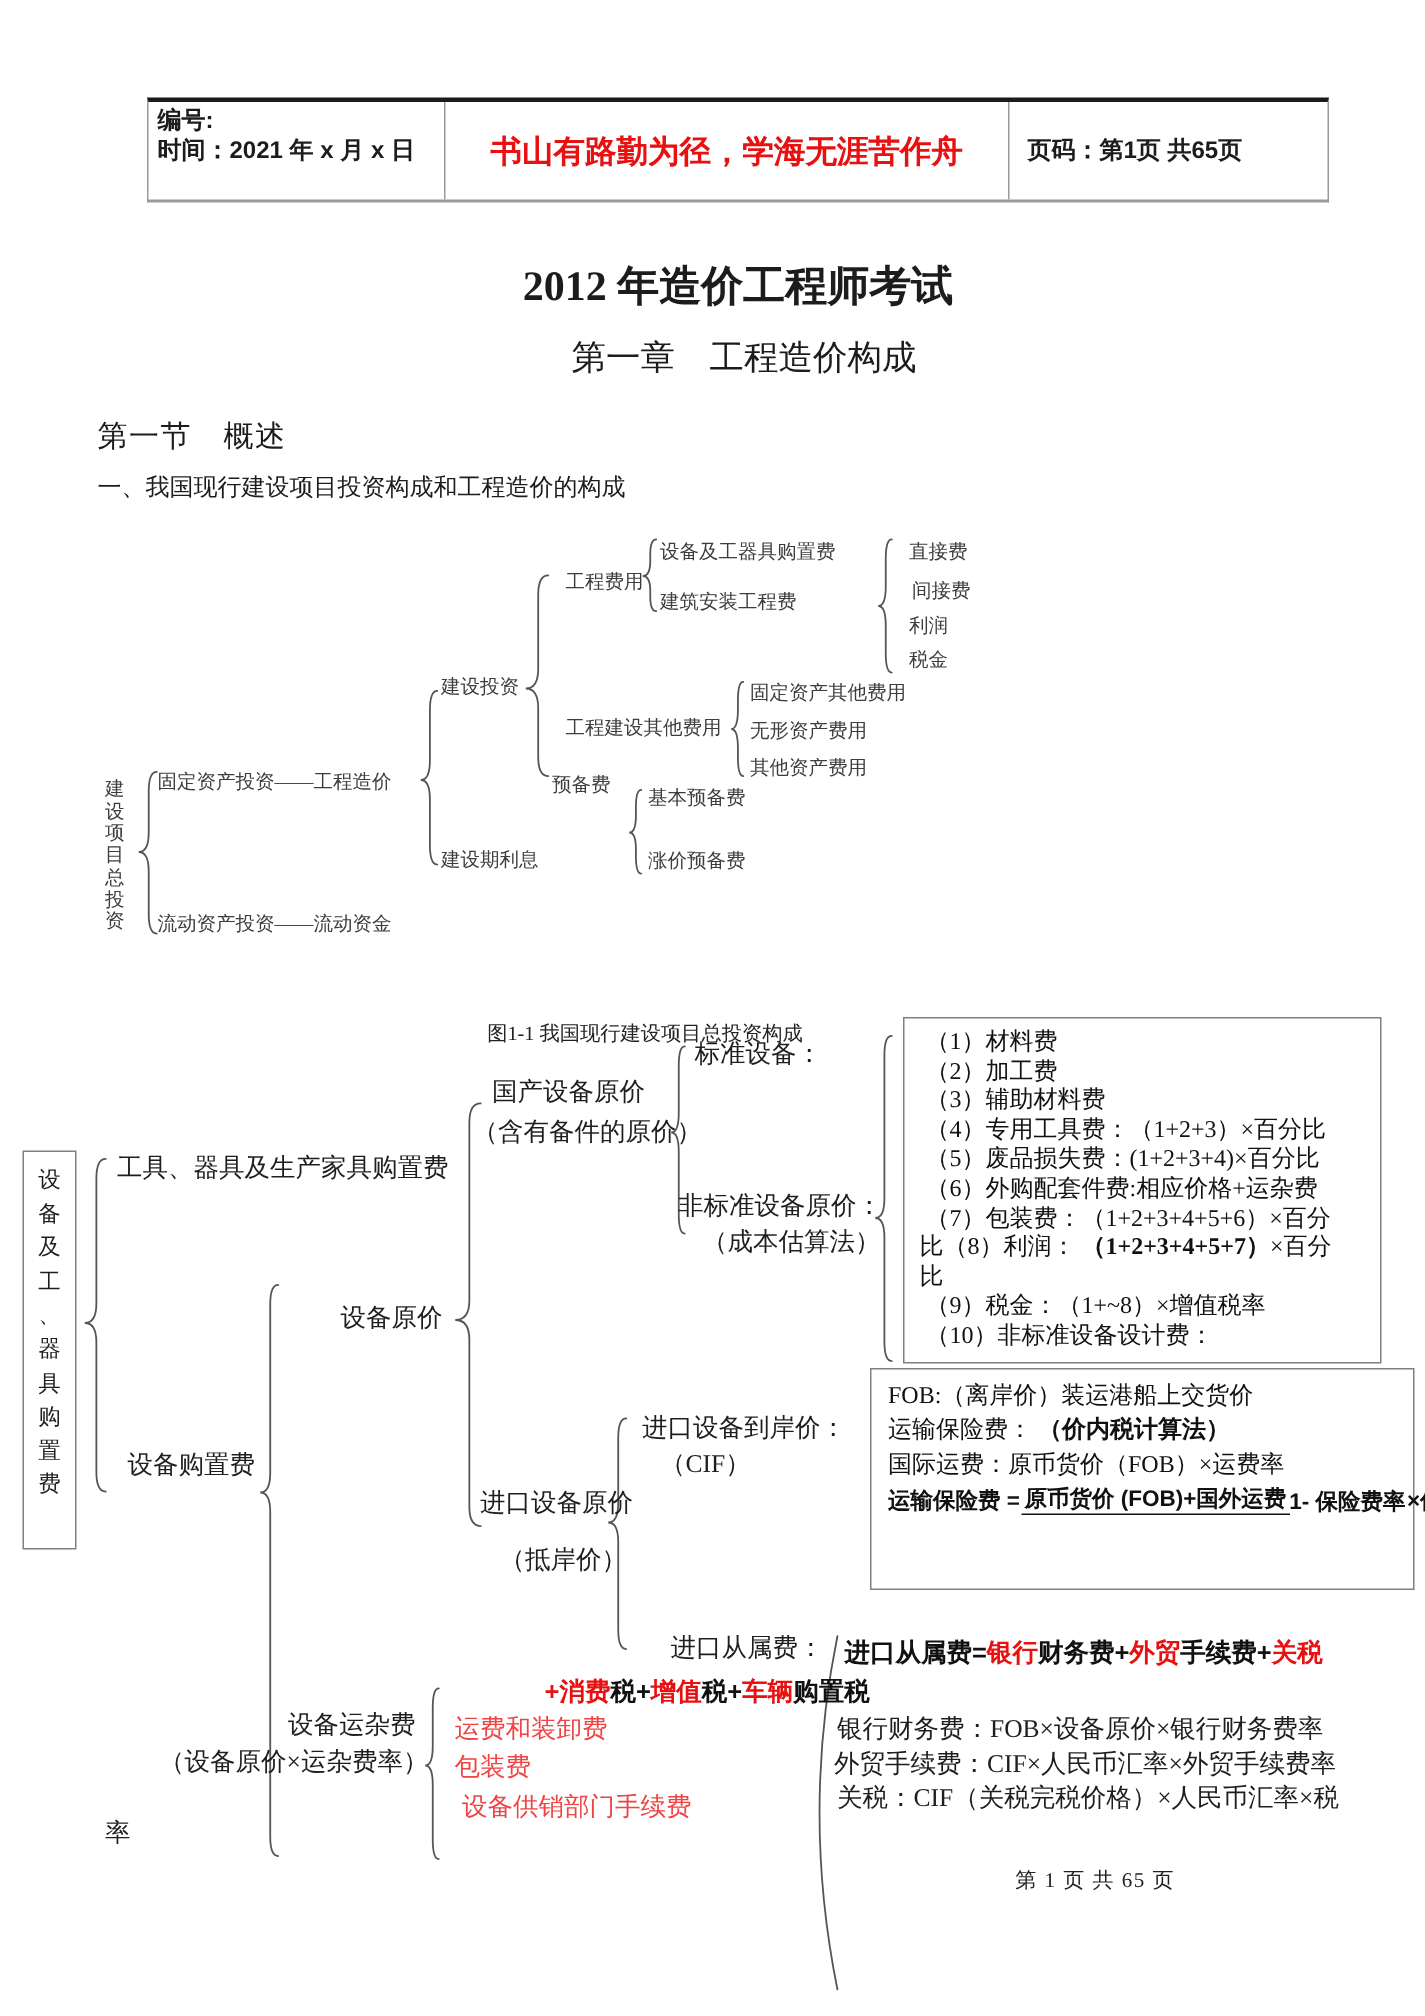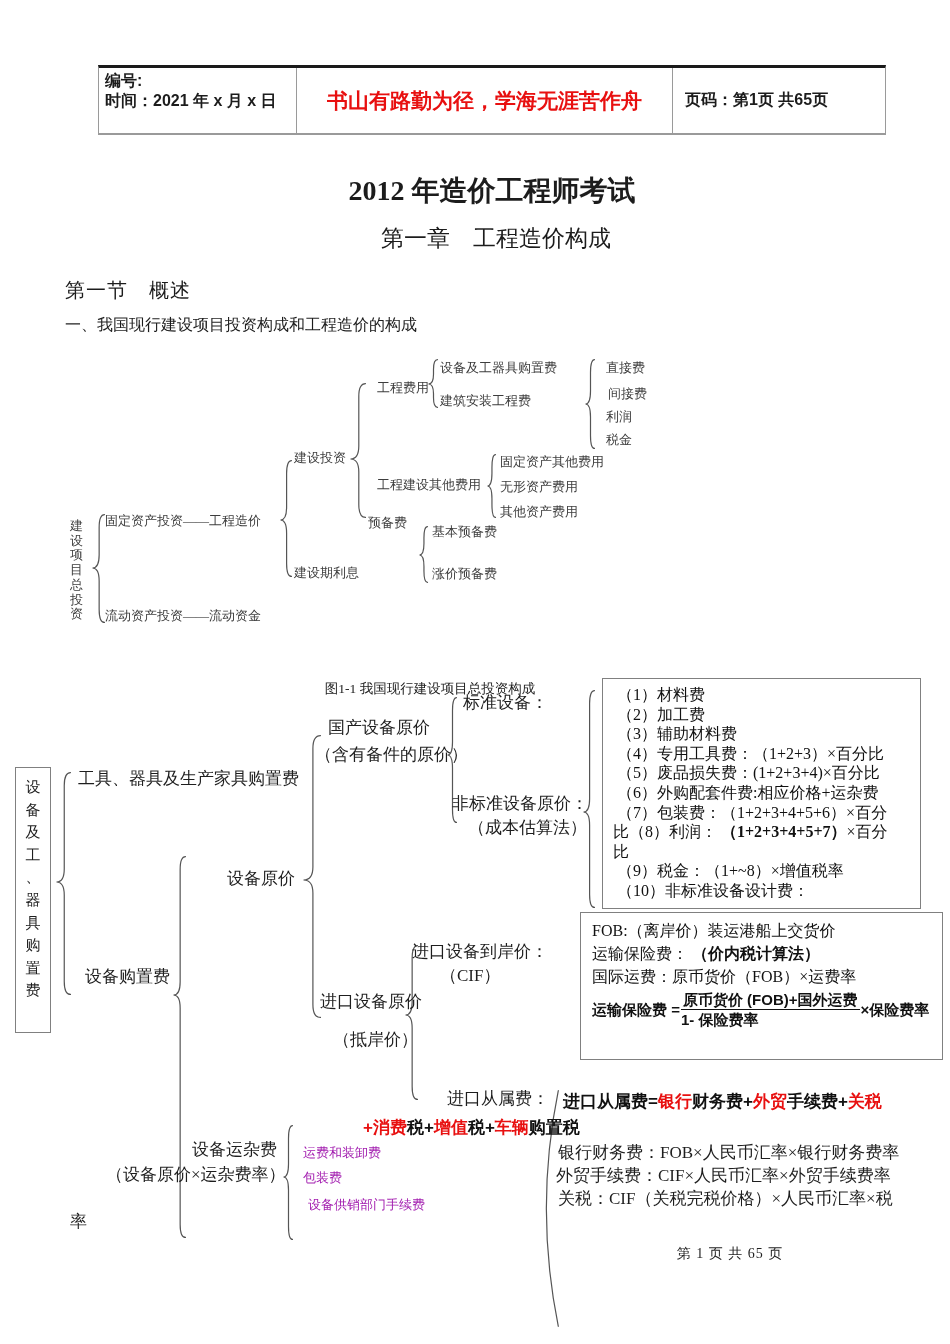--- a/index.html
+++ b/index.html
@@ -14,28 +14,28 @@
   .title{position:absolute;top:172px;left:34px;width:916px;text-align:center;font-size:28px;font-weight:bold;}
   .subtitle{position:absolute;top:223px;left:38px;width:916px;text-align:center;font-size:23px;}
   .section{position:absolute;left:65px;top:277px;font-size:20px;letter-spacing:1px;}
   .intro{position:absolute;left:65px;top:315px;font-size:16px;}
   
   .t1{position:absolute;white-space:nowrap;font-size:13px;color:#3d3d3d;line-height:14px;}
   .vtext1{position:absolute;display:flex;flex-direction:column;align-items:center;color:#3d3d3d;font-size:13px;line-height:14.7px;}
   .caption{position:absolute;left:0px;top:636px;width:860px;text-align:center;font-size:13.5px;color:#222;margin-top:44px;}
   
   .t2{position:absolute;white-space:nowrap;font-size:17px;color:#1e1e1e;line-height:19px;}
-  .t2s{position:absolute;white-space:nowrap;font-size:13px;color:#a21caf;line-height:17px;}
+  .t2s{position:absolute;white-space:nowrap;font-size:17px;color:#ef4444;line-height:17px;}
   .rootbox{position:absolute;left:15px;top:767px;width:36px;height:266px;border:1px solid #808080;display:flex;flex-direction:column;align-items:center;padding-top:8px;box-sizing:border-box;font-size:15px;line-height:22.6px;color:#1e1e1e;}
   .costbox{position:absolute;left:602px;top:678px;width:319px;height:231px;border:1px solid #808080;box-sizing:border-box;padding:6px 0 0 10px;font-size:16px;line-height:19.6px;color:#111;white-space:pre;}
   .costbox .b{font-weight:bold;}
   .fobbox{position:absolute;left:580px;top:912px;width:363px;height:148px;border:1px solid #808080;box-sizing:border-box;padding:6px 0 0 11px;font-size:16px;line-height:23px;color:#111;white-space:nowrap;}
   .fobbox .b{font-weight:bold;}
   .formula{display:flex;align-items:center;font-family:"Liberation Sans",sans-serif;font-weight:bold;font-size:15px;margin-top:3px;color:#111;line-height:17px;}
-  .frac{display:inline-flex;flex-direction:column;align-items:flex-start;margin:0 1px;}
+  .frac{display:inline-flex;flex-direction:row;align-items:flex-end;margin:0 1px;}
   .frac .num{padding:0 2px 1px 2px;border-bottom:1.5px solid #111;}
   .frac .den{padding-top:1px;}
   .redline{position:absolute;white-space:nowrap;font-family:"Liberation Sans",sans-serif;font-weight:bold;font-size:17px;color:#111;}
   .redline .red{color:#e81010;}
   .brace{position:absolute;}
   .footer{position:absolute;left:580px;top:1245px;width:300px;text-align:center;font-size:14px;color:#222;letter-spacing:1px;}
 </style>
 </head>
 <body>
 
@@ -168,21 +168,21 @@
         <path d="M 11.5 0.6 Q 6.6000000000000005 0.6 6.6000000000000005 13.6 L 6.6000000000000005 109 Q 6.6000000000000005 122 0.5 122 Q 6.6000000000000005 122 6.6000000000000005 135 L 6.6000000000000005 204.4 Q 6.6000000000000005 217.4 11.5 217.4" fill="none" stroke="#555" stroke-width="1.2" stroke-linecap="round"></path>
       </svg>
     </div>
   <div class="costbox"><div><span> （1）材料费</span></div><div><span> （2）加工费</span></div><div><span> （3）辅助材料费</span></div><div><span> （4）专用工具费：（1+2+3）×百分比</span></div><div><span> （5）废品损失费：(1+2+3+4)×百分比</span></div><div><span> （6）外购配套件费:相应价格+运杂费</span></div><div><span> （7）包装费：（1+2+3+4+5+6）×百分</span></div><div><span>比（8）利润： </span><span class="b">（1+2+3+4+5+7）</span><span>×百分</span></div><div><span>比</span></div><div><span> （9）税金：（1+~8）×增值税率</span></div><div><span> （10）非标准设备设计费：</span></div></div>
 
   <div class="brace" style="left:405px;top:945px;width:13px;height:155px;">
       <svg width="13" height="155" viewBox="0 0 13 155" style="display: block; overflow: visible;">
         <path d="M 12.5 0.6 Q 7.15 0.6 7.15 13.6 L 7.15 57 Q 7.15 70 0.5 70 Q 7.15 70 7.15 83 L 7.15 141.4 Q 7.15 154.4 12.5 154.4" fill="none" stroke="#555" stroke-width="1.2" stroke-linecap="round"></path>
       </svg>
     </div>
-  <div class="t2" style="left:412px;top:942px;">进口设备到岸价：</div>
+  <div class="t2" style="left:428px;top:942px;">进口设备到岸价：</div>
   <div class="t2" style="left:440px;top:966px;">（CIF）</div>
   <div class="t2" style="left:320px;top:992px;">进口设备原价</div>
   <div class="t2" style="left:333px;top:1006px;margin-top:24px;">（抵岸价）</div>
 
   <div class="fobbox">
     <div>FOB:（离岸价）装运港船上交货价</div>
     <div><span>运输保险费： </span><span class="b">（价内税计算法）</span></div>
     <div>国际运费：原币货价（FOB）×运费率</div>
     <div class="formula">
       <span>运输保险费 =</span>
@@ -207,19 +207,19 @@
   <div class="t2" style="left:106px;top:1165px;">（设备原价×运杂费率）</div>
   <div class="brace" style="left:283px;top:1125px;width:10px;height:115px;">
       <svg width="10" height="115" viewBox="0 0 10 115" style="display: block; overflow: visible;">
         <path d="M 9.5 0.6 Q 5.5 0.6 5.5 13.6 L 5.5 39 Q 5.5 52 0.5 52 Q 5.5 52 5.5 65 L 5.5 101.4 Q 5.5 114.4 9.5 114.4" fill="none" stroke="#555" stroke-width="1.2" stroke-linecap="round"></path>
       </svg>
     </div>
   <div class="t2s" style="left:303px;top:1144px;">运费和装卸费</div>
   <div class="t2s" style="left:303px;top:1169px;">包装费</div>
   <div class="t2s" style="left:308px;top:1196px;">设备供销部门手续费</div>
 
-  <div class="t2" style="left:558px;top:1143px;">银行财务费：FOB×人民币汇率×银行财务费率</div>
+  <div class="t2" style="left:558px;top:1143px;">银行财务费：FOB×设备原价×银行财务费率</div>
   <div class="t2" style="left:556px;top:1166px;text-align:right;">外贸手续费：CIF×人民币汇率×外贸手续费率</div>
   <div class="t2" style="left:558px;top:1189px;">关税：CIF（关税完税价格）×人民币汇率×税</div>
   <div class="t2" style="left:70px;top:1212px;">率</div>
 
   <div class="footer">第 1 页 共 65 页</div>
 </div>
 
 </body></html>

